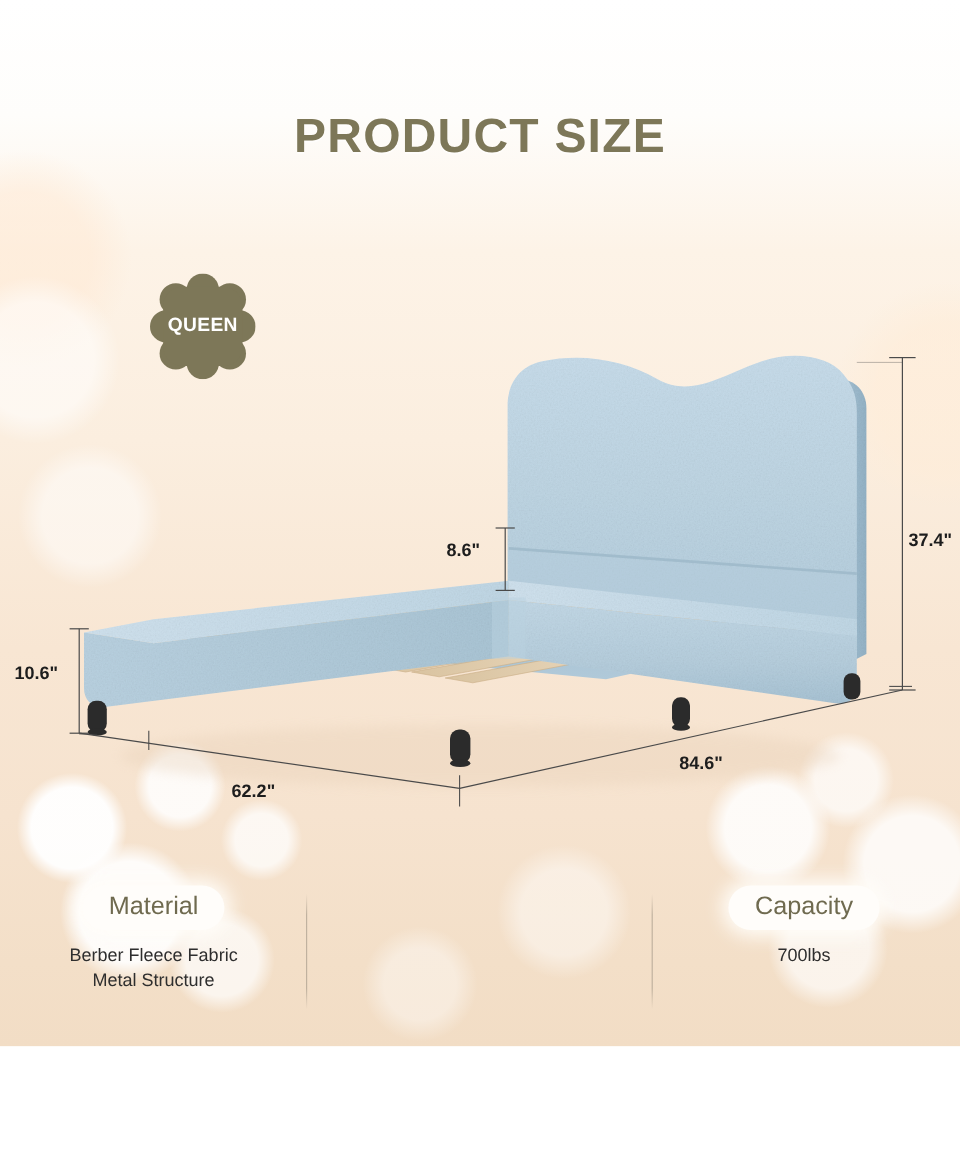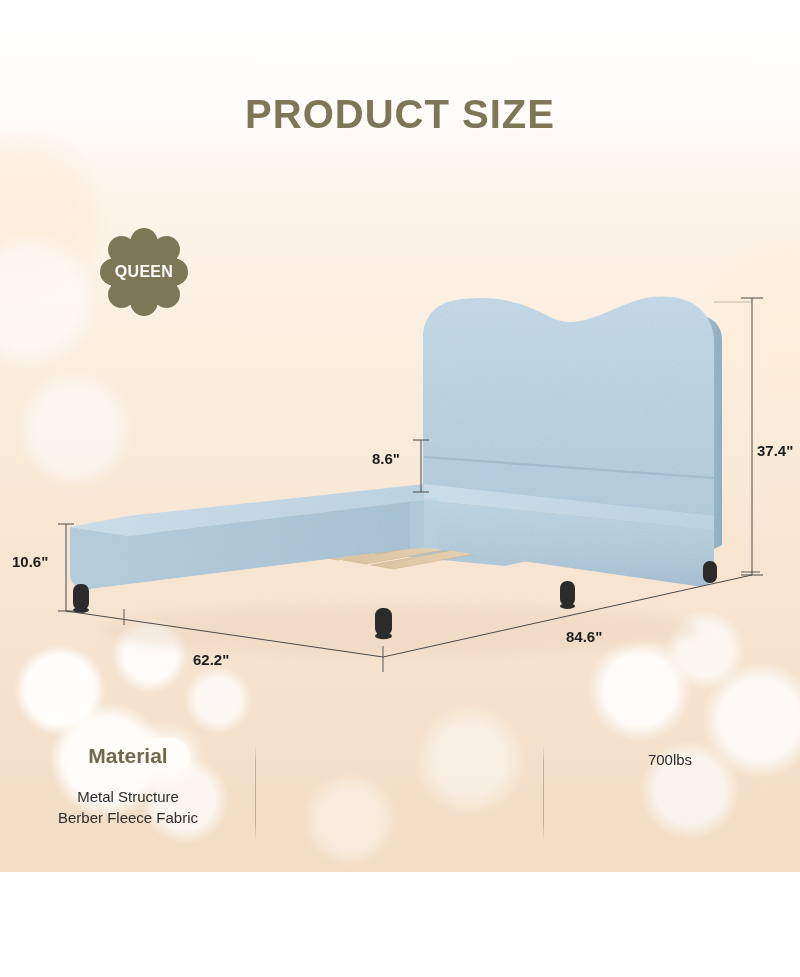--- a/index.html
+++ b/index.html
@@ -28,21 +28,21 @@
         linear-gradient(180deg,#ffffff 0%,#fefdfb 11%,#fdf3e7 24%,#fbeedf 42%,#f8e6d3 62%,#f6e3cf 78%,#f3dfc8 92%,#f2ddc5 100%);
   }
   .bg-bottom{position:absolute;left:0;top:872px;width:800px;height:105px;background:#ffffff;}
 
   
   .title{position:absolute;left:0;top:92px;width:800px;text-align:center;
          font-size:40px;font-weight:bold;letter-spacing:1px;color:#7d7758;
          text-shadow:0 1px 0 rgba(255,255,255,.6);}
 
   
-  .badge{position:absolute;left:100px;top:228px;width:88px;height:88px;}
+  .badge{position:absolute;left:125px;top:228px;width:88px;height:88px;}
   .badge svg{display:block;}
   .badge-text{position:absolute;left:0;top:0;width:88px;height:88px;
     display:flex;align-items:center;justify-content:center;
     color:#fff;font-size:16px;font-weight:bold;letter-spacing:.3px;}
 
   
   .bed{position:absolute;left:0;top:0;width:800px;height:872px;}
 
   
   .dim{position:absolute;font-weight:bold;color:#1d1d1d;font-size:15px;white-space:nowrap;}
@@ -52,21 +52,21 @@
   .dim-622{left:193px;top:651px;}
   .dim-846{left:566px;top:628px;}
 
   
   .info{position:absolute;top:738px;left:0;width:800px;height:120px;}
   .col{position:absolute;top:0;text-align:center;}
   .col-0{left:14px;width:228px;}
   .col-1{left:268px;width:262px;}
   .col-2{left:556px;width:228px;}
   .pill{display:inline-block;background:#fffdfa;border-radius:22px;
-        padding:6px 22px 7px;font-size:21px;font-weight:bold;color:#6f6a4f;
+        padding:6px 22px 7px;font-size:21px;font-weight:normal;color:#6f6a4f;
         box-shadow:0 0 14px 6px rgba(255,253,248,.9);}
   .col-body{margin-top:11px;font-size:15px;color:#2e2e2e;line-height:1.42;}
   .col-body div{white-space:nowrap;}
   .vdiv{position:absolute;width:1px;background:linear-gradient(180deg,
         rgba(150,140,125,0) 0%,rgba(150,140,125,.55) 18%,rgba(150,140,125,.55) 82%,rgba(150,140,125,0) 100%);}
   .vdiv-a{left:255px;top:745px;height:96px;}
   .vdiv-b{left:543px;top:745px;height:96px;}
 </style>
 </head>
 <body>
@@ -252,27 +252,28 @@
   <div class="dim dim-846">84.6"</div>
 
   <div class="vdiv vdiv-a"></div>
   <div class="vdiv vdiv-b"></div>
 
   <div class="info">
 
     <div class="col col-0">
       <div class="pill">Material</div>
       <div class="col-body">
+        <div>Berber Fleece Fabric</div>
         <div>Metal Structure</div>
-        <div>Berber Fleece Fabric</div>
       </div>
     </div>
 
 
     <div class="col col-2">
+      <div class="pill">Capacity</div>
       <div class="col-body">
         <div>700lbs</div>
       </div>
     </div>
 
   </div>
 
 </div>
 
 </body></html>

